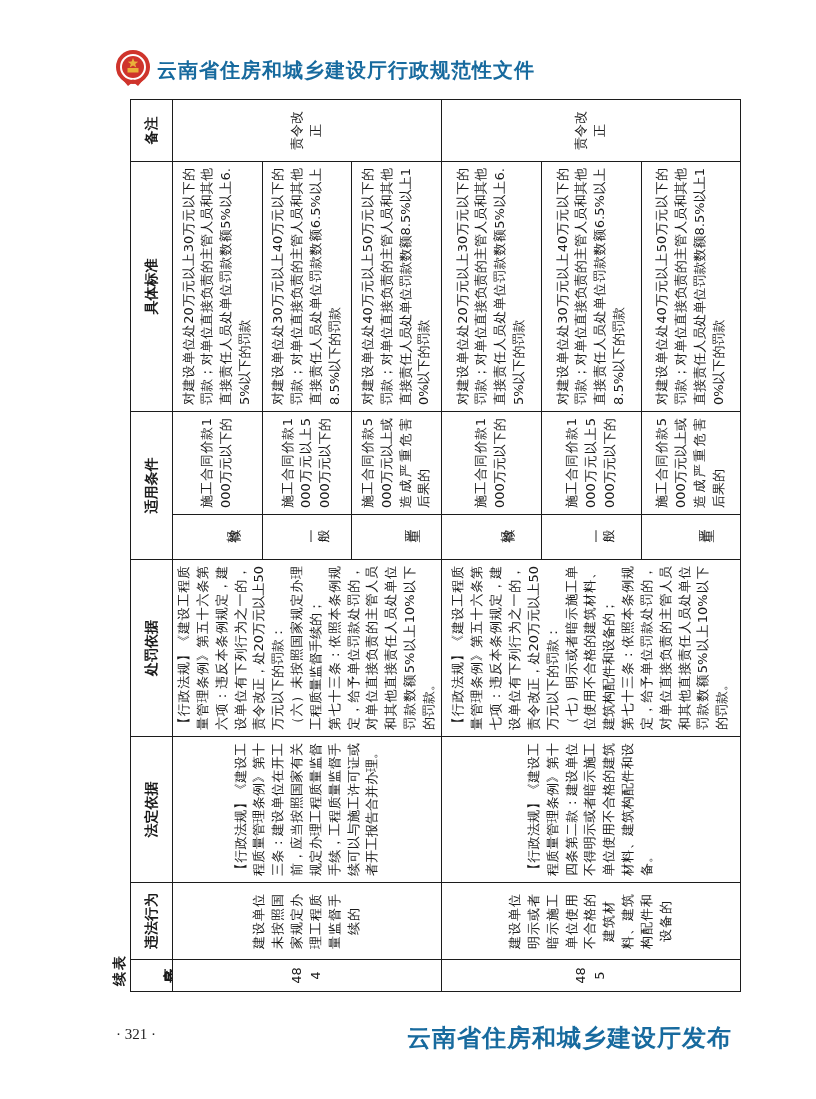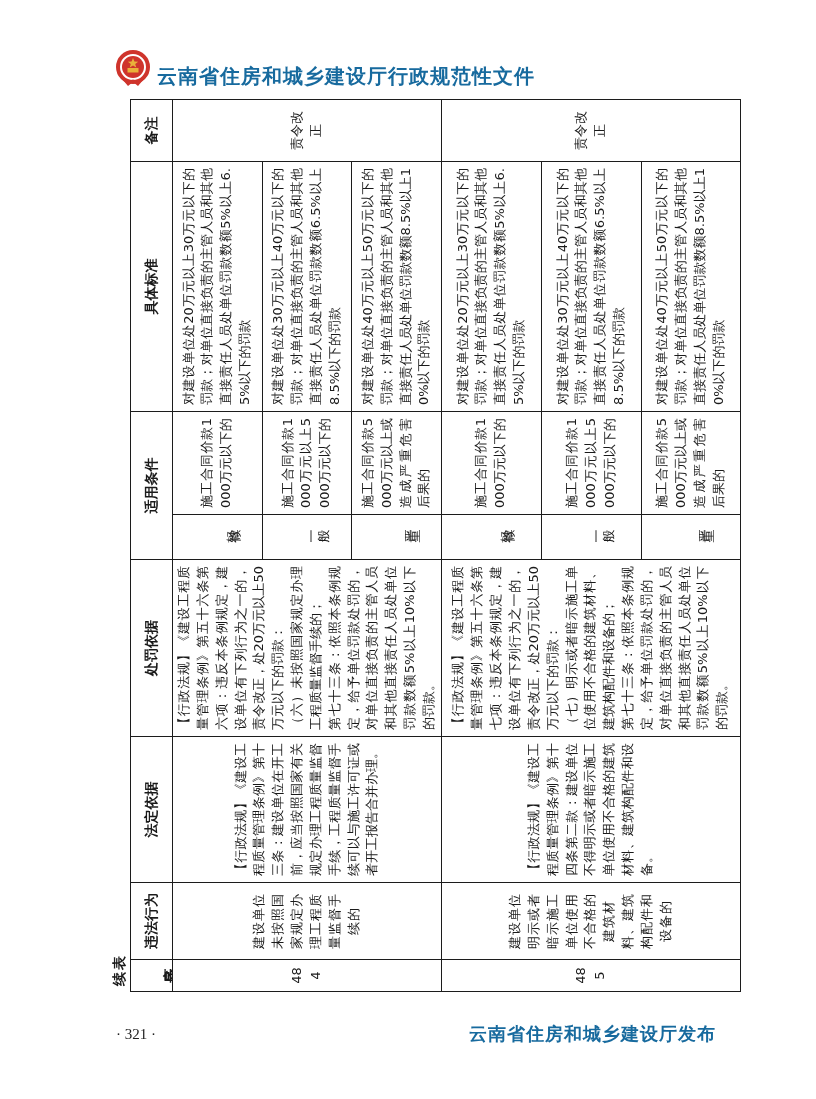--- a/index.html
+++ b/index.html
@@ -2,21 +2,21 @@
 <html><head>
 <meta charset="utf-8">
 <style>
   html,body{margin:0;padding:0;}
   body{
     width:816px;height:1099px;position:relative;background:#ffffff;
     font-family:"DejaVu Sans","Liberation Sans",sans-serif;color:#1a1a1a;
     overflow:hidden;
   }
   
-  .page-header{position:absolute;left:116px;top:50px;display:flex;align-items:flex-end;gap:7px;}
+  .page-header{position:absolute;left:116px;top:50px;display:flex;align-items:center;gap:7px;}
   .page-title{color:#176a9e;font-size:20px;font-weight:bold;letter-spacing:1px;white-space:nowrap;}
   
   .table-area{position:absolute;left:130px;top:100px;width:587px;height:892px;}
   .rot{width:892px;height:587px;transform-origin:0 0;transform:rotate(-90deg) translateX(-892px);}
   table.reg{border-collapse:collapse;table-layout:fixed;width:892px;height:587px;}
   table.reg th,table.reg td{
     border:1px solid #1c1c1c;overflow:hidden;vertical-align:middle;
     font-size:13px;line-height:1.45;padding:2px 6px;word-break:break-all;
   }
   table.reg th{font-size:14px;font-weight:bold;text-align:center;padding:2px;}
@@ -28,21 +28,21 @@
   td.remarkc{text-align:center;padding:2px 10px;}
   td.violationc{text-align:center;padding:2px 10px;letter-spacing:1px;}
   
   .cont-label{
     position:absolute;left:97px;top:955px;width:44px;height:30px;
     transform:rotate(-90deg);transform-origin:center;
     font-size:14px;font-weight:bold;text-align:center;line-height:30px;letter-spacing:2px;
   }
   
   .footer-pageno{position:absolute;left:116px;top:1026px;font-family:"Liberation Serif","DejaVu Serif",serif;font-size:15px;color:#222;}
-  .footer-pub{position:absolute;right:100px;top:1022px;color:#176a9e;font-size:18px;font-weight:bold;letter-spacing:1px;}
+  .footer-pub{position:absolute;right:84px;top:1022px;color:#176a9e;font-size:24px;font-weight:bold;letter-spacing:1px;}
 </style>
 </head>
 <body>
 
 <div class="page-header">
   <svg width="34" height="40" viewBox="0 0 34 40">
     <circle cx="17" cy="17" r="15" fill="none" stroke="#cf342c" stroke-width="4"></circle>
     <circle cx="17" cy="17" r="11" fill="#cf342c"></circle>
     <polygon fill="#e9b13a" points="17,8 18.4,11.6 22.2,11.7 19.2,14 20.3,17.6 17,15.4 13.7,17.6 14.8,14 11.8,11.7 15.6,11.6"></polygon>
     <rect x="11.5" y="18" width="11" height="4.5" fill="#e9b13a"></rect>

